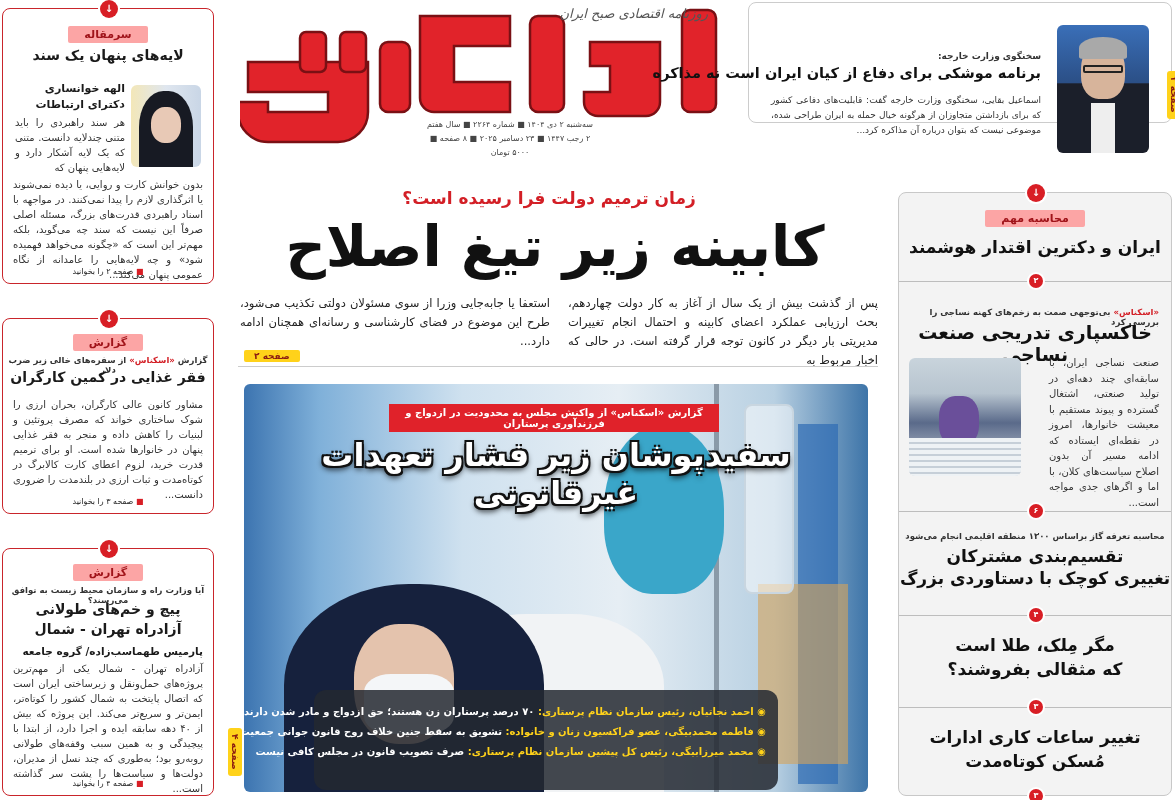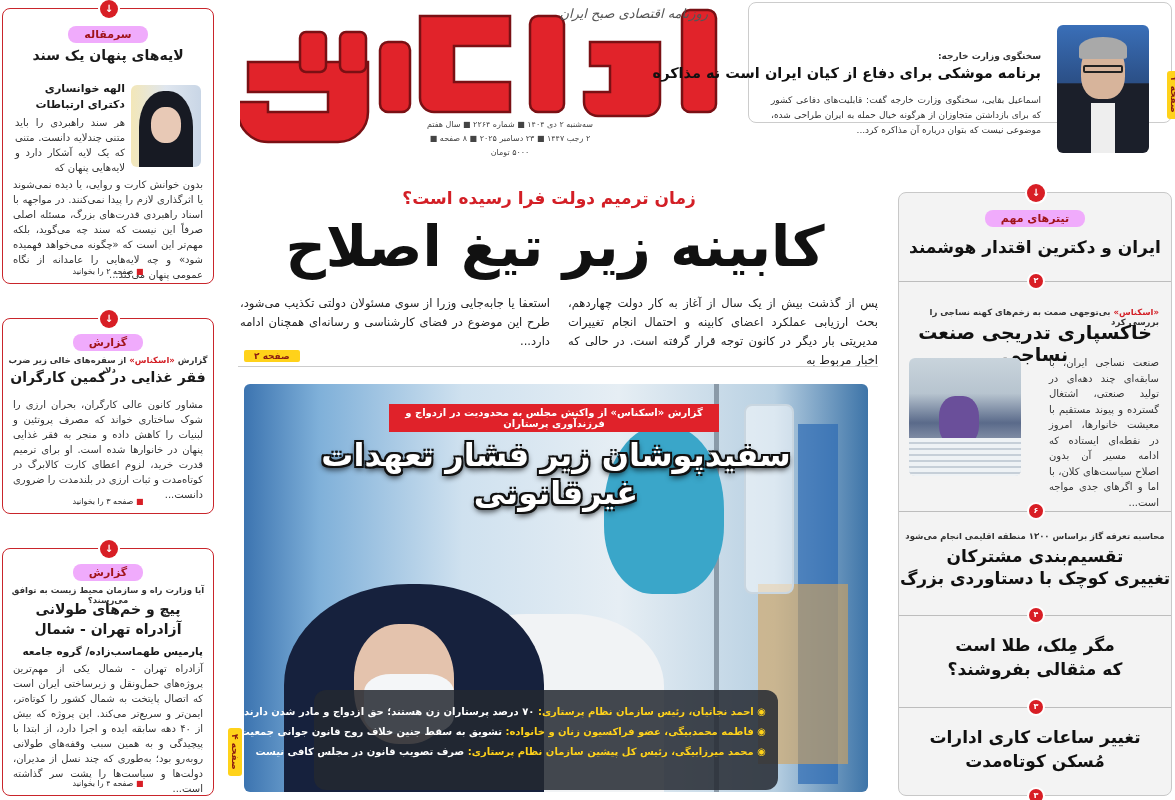--- a/index.html
+++ b/index.html
@@ -8,22 +8,22 @@
 
   .abs { position: absolute; }
 
   
   .redbox { border: 1.5px solid #c9252b; border-radius: 8px; background: #fff; }
   .graybox { border: 1.5px solid #c8c8c8; border-radius: 8px; background: #f3f3f3; }
   .pin { position: absolute; width: 18px; height: 18px; border-radius: 50%; background: #d81e25;
          color: #fff; font-size: 10px; line-height: 18px; text-align: center; font-weight: bold;
          box-shadow: 0 0 0 2px #fff; }
   .pin.small { width: 14px; height: 14px; line-height: 14px; font-size: 8px; }
-  .tag { display: inline-block; background: #f0abfc; color: #a0141a; font-weight: bold;
-         font-size: 11px; padding: 2px 16px; border-radius: 8px; }
+  .tag { display: inline-block; background: #fca5a5; color: #a0141a; font-weight: bold;
+         font-size: 11px; padding: 2px 16px; border-radius: 2px; }
   .page-ref { font-size: 8px; font-weight: normal; color: #222; text-align: center; }
   .page-ref .dot { color: #d81e25; }
   .side-tab { position: absolute; background: #ffd21a; color: #8a1a12; font-size: 9px;
               font-weight: bold; writing-mode: vertical-rl; padding: 6px 2px; border-radius: 3px; }
 
   
   #top-story { left: 748px; top: 2px; width: 424px; height: 121px; border: 1px solid #ccc; border-radius: 8px; background:#fff; }
   #top-story .photo { position: absolute; right: 22px; top: 22px; width: 92px; height: 128px; border-radius: 6px;
      background: linear-gradient(180deg, #3a6fb8 0%, #2b4f86 45%, #1b1f2a 46%, #1b1f2a 100%); overflow: hidden; }
   #top-story .photo .face { position:absolute; left: 24px; top: 18px; width: 44px; height: 56px; border-radius: 45% 45% 40% 40%;
@@ -236,21 +236,21 @@
     <div>پیچ و خم‌های طولانی</div>
     <div>آزادراه تهران - شمال</div>
   </div>
   <div class="author">پارمیس طهماسب‌زاده/ گروه جامعه</div>
   <div class="body">آزادراه تهران - شمال یکی از مهم‌ترین پروژه‌های حمل‌ونقل و زیرساختی ایران است که اتصال پایتخت به شمال کشور را کوتاه‌تر، ایمن‌تر و سریع‌تر می‌کند. این پروژه که بیش از ۴۰ دهه سابقه ایده و اجرا دارد، از ابتدا با پیچیدگی و به همین سبب وقفه‌های طولانی روبه‌رو بود؛ به‌طوری که چند نسل از مدیران، دولت‌ها و سیاست‌ها را پشت سر گذاشته است...</div>
   <div class="page-ref"><span class="dot">■ </span><span>صفحه ۴ را بخوانید</span></div>
 </div>
 
 <div id="right-col" class="abs graybox">
   <div class="pin" style="left:128px; top:-9px;">↓</div>
-  <div class="tagwrap"><span class="tag">تیترهای مهم</span></div>
+  <div class="tagwrap"><span class="tag">محاسبه مهم</span></div>
 
   <div class="rc-head h1">ایران و دکترین اقتدار هوشمند</div>
   <div class="rc-sep" style="top:88px;"></div>
   <div class="pin small" style="left:130px; top:81px;">۲</div>
 
   <div class="kicker2"><span class="red">«اسکناس»</span><span> بی‌توجهی صمت به زخم‌های کهنه نساجی را بررسی کرد</span></div>
   <div class="rc-head h2">خاکسپاری تدریجی صنعت نساجی</div>
   <div class="h2body">صنعت نساجی ایران، با سابقه‌ای چند دهه‌ای در تولید صنعتی، اشتغال گسترده و پیوند مستقیم با معیشت خانوارها، امروز در نقطه‌ای ایستاده که ادامه مسیر آن بدون اصلاح سیاست‌های کلان، با اما و اگرهای جدی مواجه است...</div>
   <div class="h2photo">
       <div class="worker"></div>

